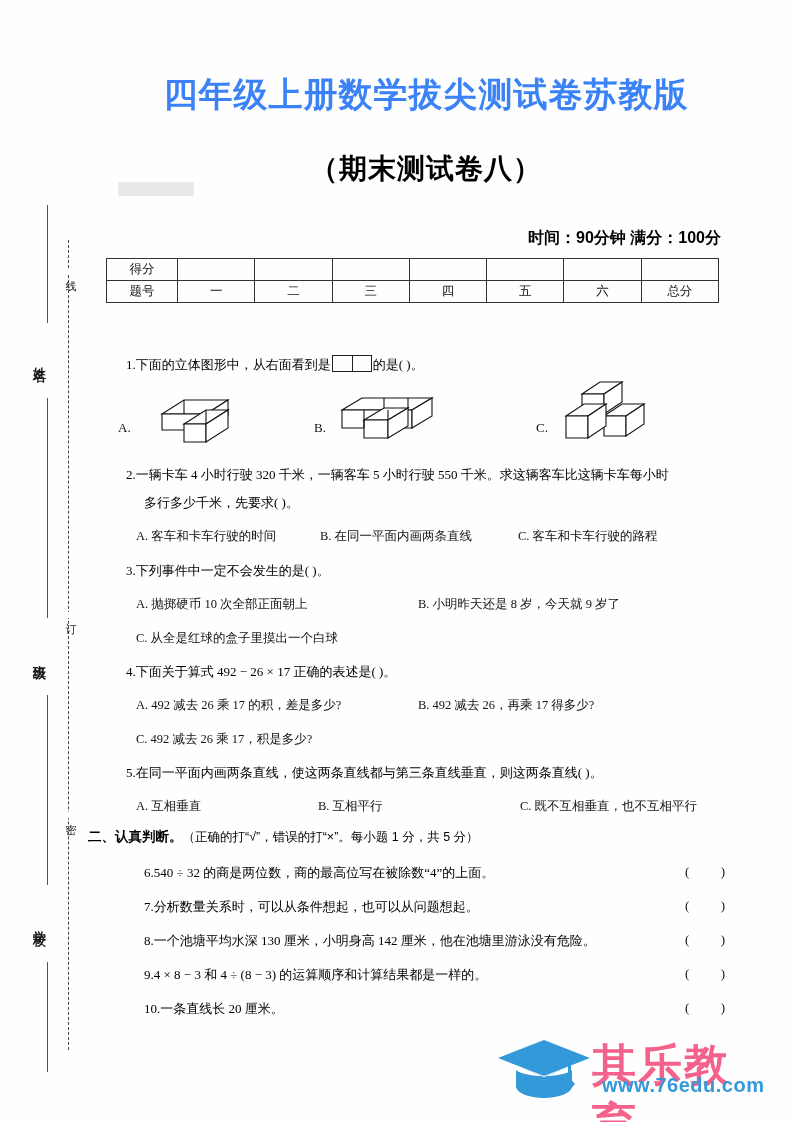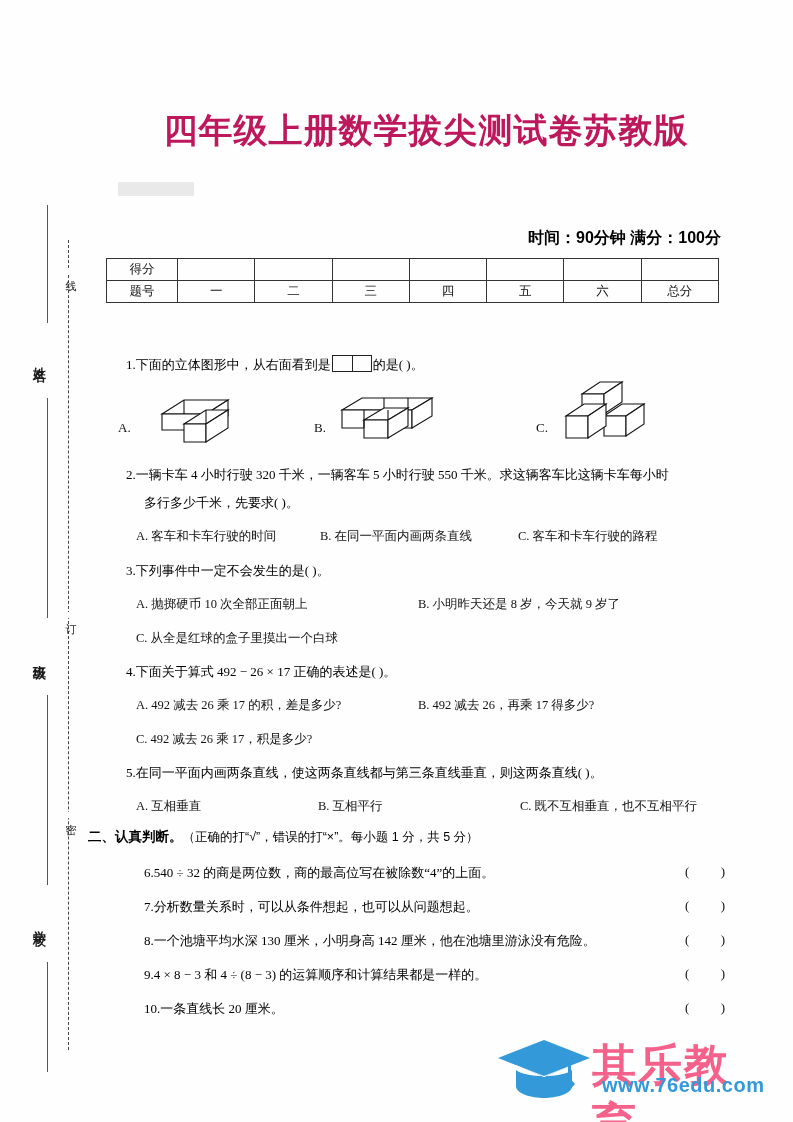--- a/index.html
+++ b/index.html
@@ -79,22 +79,21 @@
   
   .title-main {
     position: absolute;
     left: 96px; top: 72px;
     width: 660px;
     text-align: center;
     font-size: 34px;
     font-weight: bold;
     letter-spacing: 1px;
     font-family: "Liberation Sans", sans-serif;
-    color: #be185d;
-    margin-top: 36px;
+    color: #3b82f6;
   }
   .title-sub {
     position: absolute;
     left: 96px; top: 150px;
     width: 660px;
     text-align: center;
     font-size: 28px;
     font-weight: bold;
     letter-spacing: 1px;
     font-family: "Liberation Sans", sans-serif;
@@ -232,20 +231,21 @@
     <div class="rail-line rl1"></div>
     <div class="rail-field rf1">姓名</div>
     <div class="rail-line rl2"></div>
     <div class="rail-field rf2">班级</div>
     <div class="rail-line rl3"></div>
     <div class="rail-field rf3">学校</div>
     <div class="rail-line rl4"></div>
   </div>
 
   <div class="title-main">四年级上册数学拔尖测试卷苏教版</div>
+  <div class="title-sub">（期末测试卷八）</div>
   <div class="watermark"></div>
   <div class="meta-line">时间：90分钟  满分：100分</div>
 
   <table class="score-table">
     <tbody>
         <tr>
       <td class="head-col">得分</td>
       <td></td>
       <td></td>
       <td></td>

